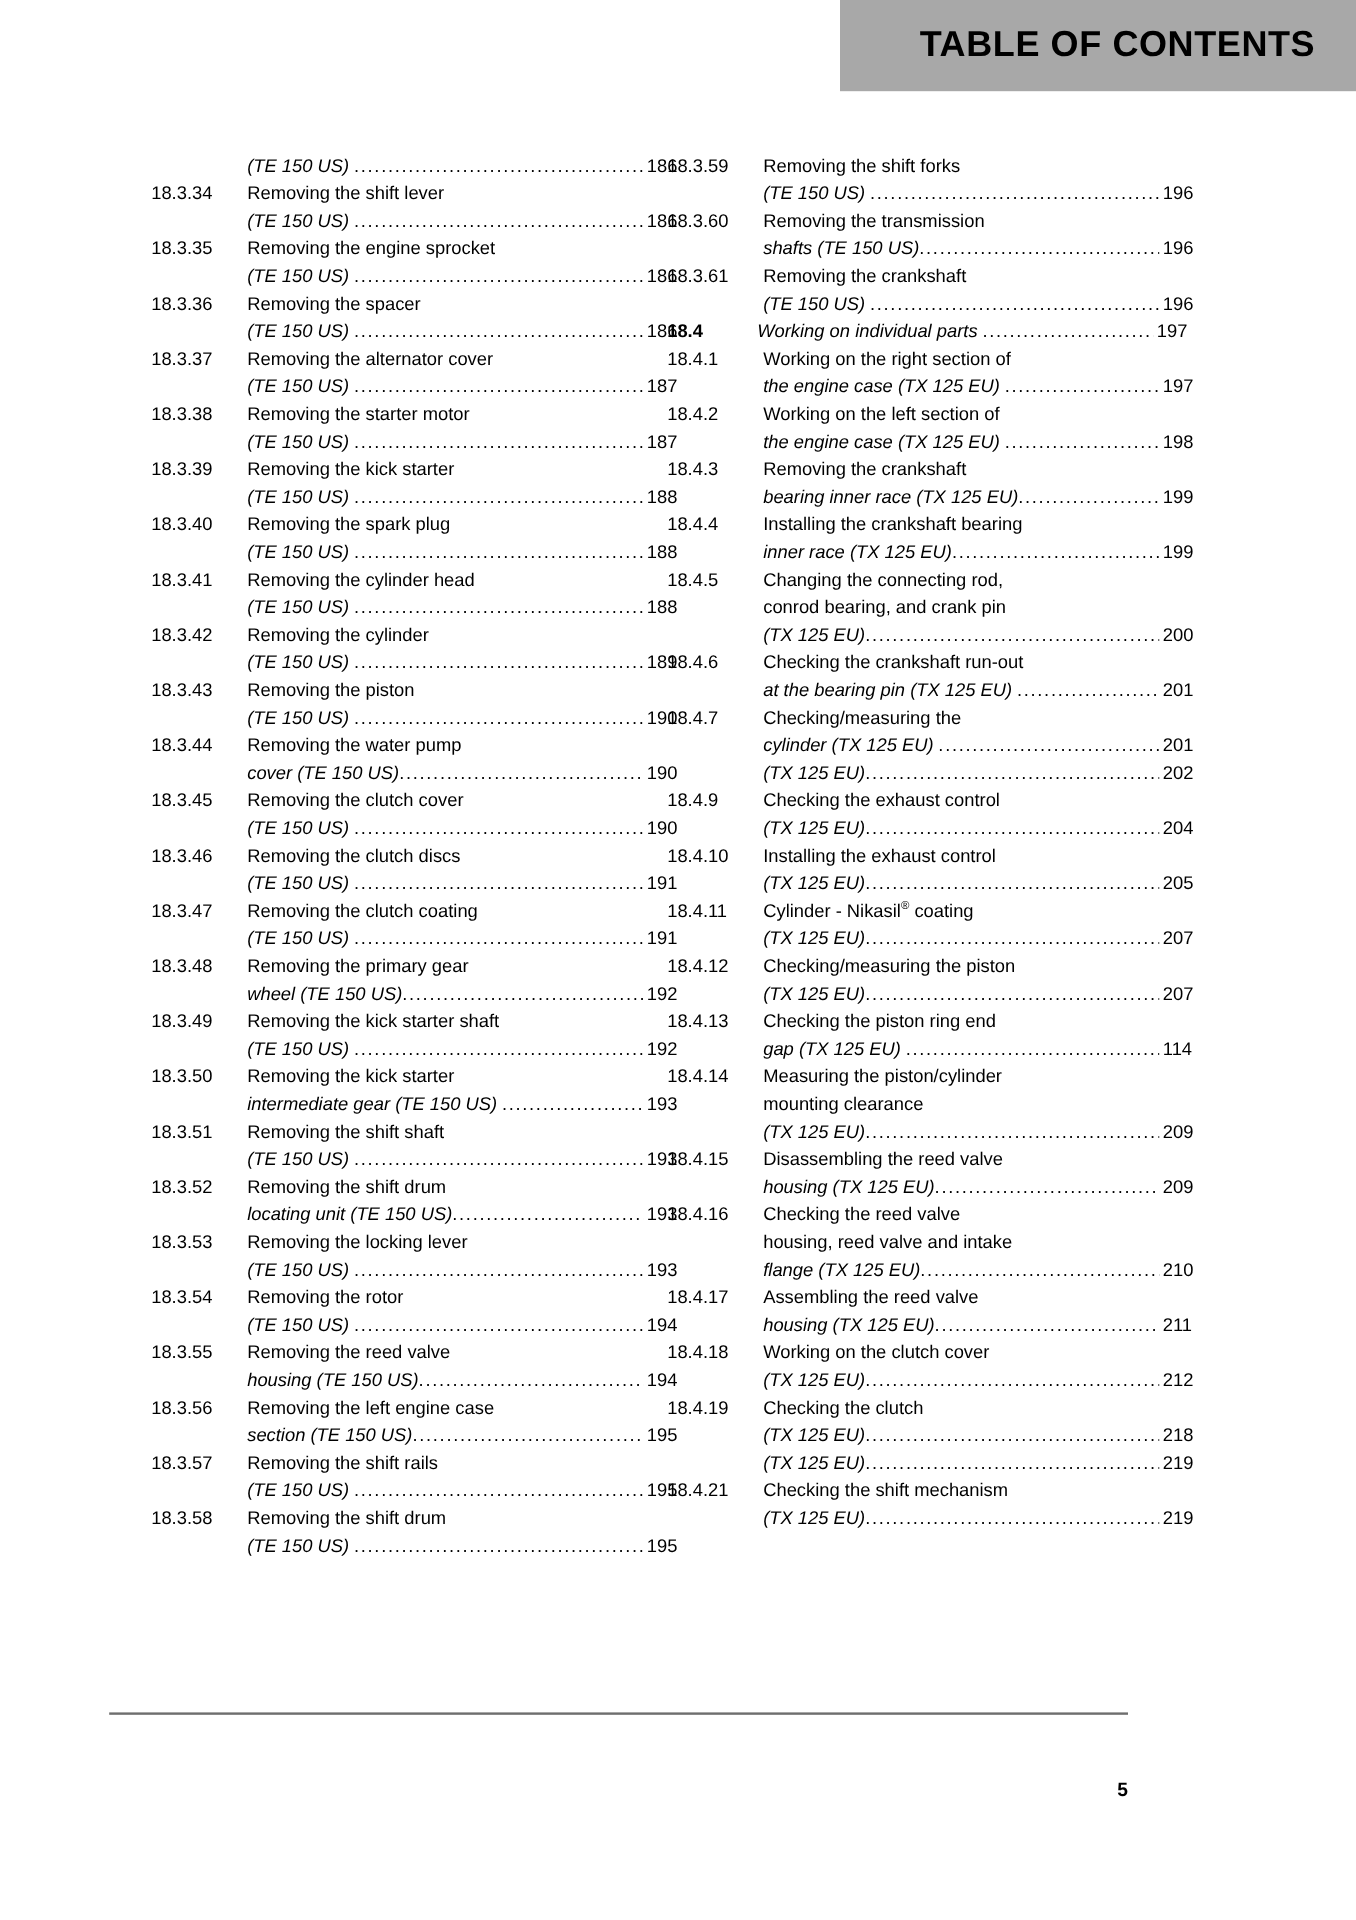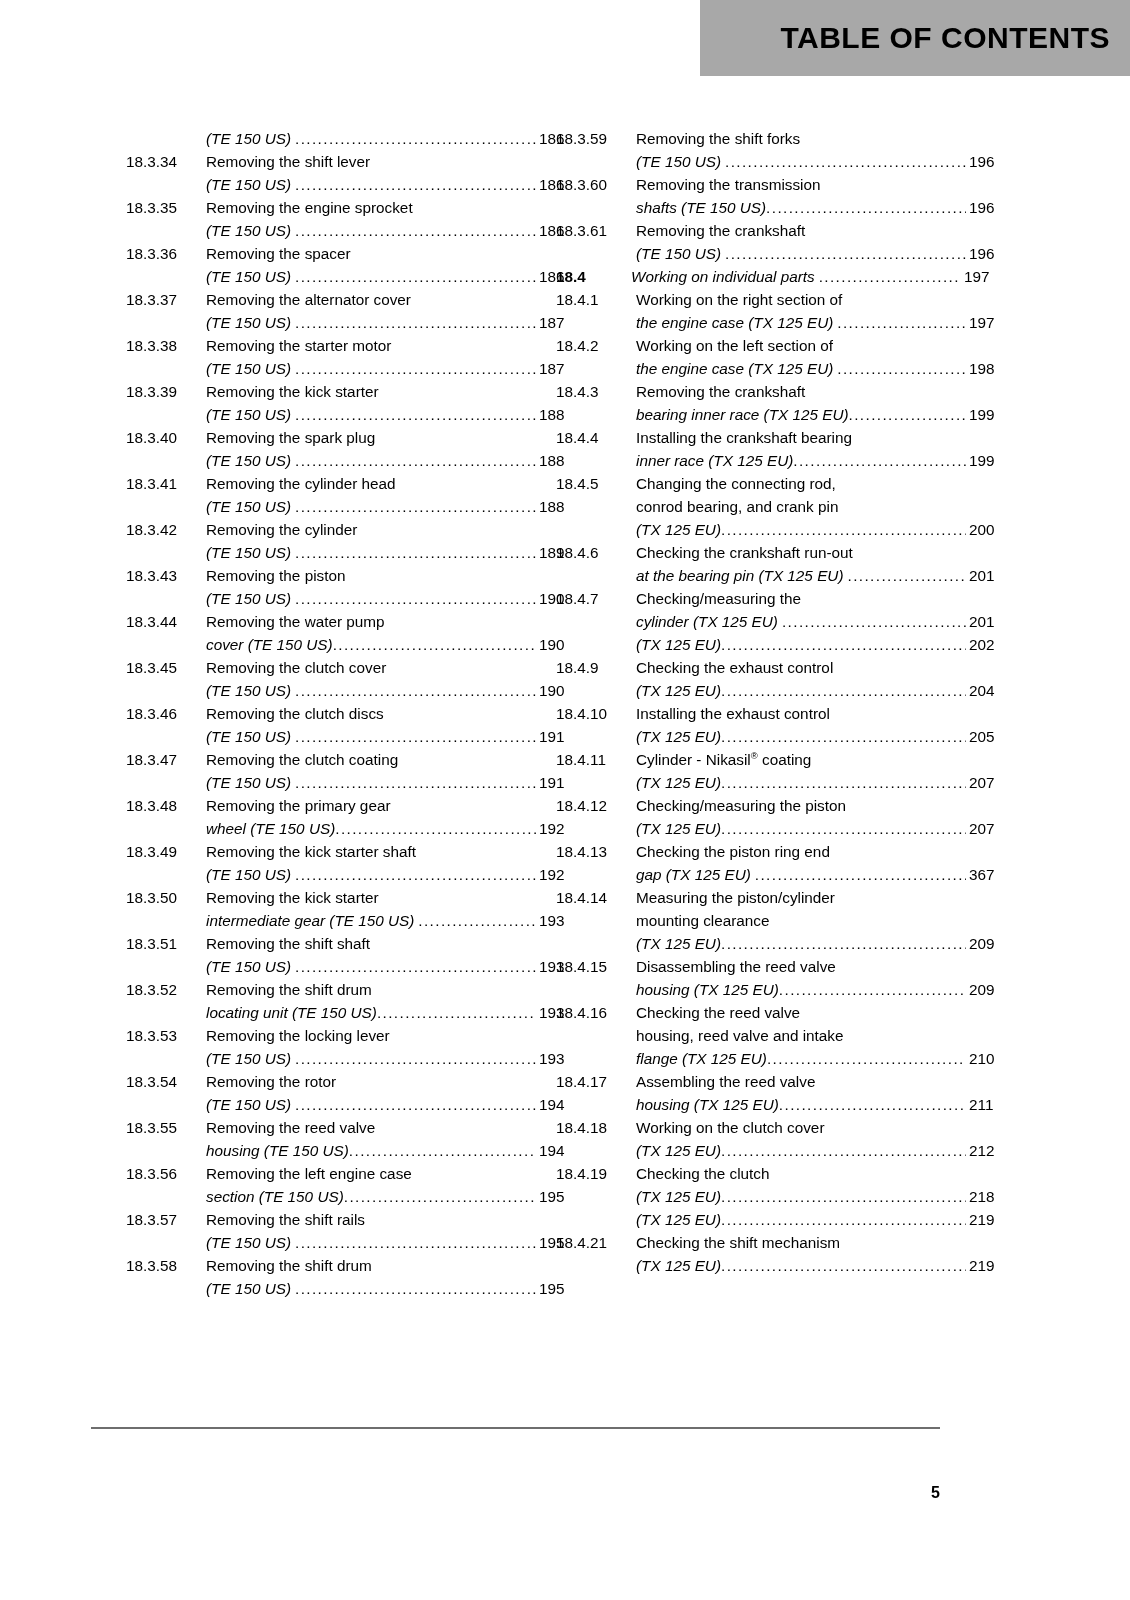--- a/index.html
+++ b/index.html
@@ -21,21 +21,21 @@
     position: absolute;
     left: 700px;
     top: 0;
     width: 430px;
     height: 76px;
     background: #a8a8a8;
     display: flex;
     align-items: center;
     justify-content: flex-end;
     box-sizing: border-box;
-    padding-right: 20px;
+    padding-right: 34px;
   }
   #header-title {
     font-size: 30px;
     font-weight: bold;
     letter-spacing: 0.5px;
     color: #000;
     white-space: nowrap;
   }
 
   
@@ -727,21 +727,21 @@
       <div class="toc-entry">
         <div class="toc-line">
           <span class="num">18.4.13</span>
           <span class="txt">Checking the piston ring end</span>
         </div>
         <div class="toc-line">
           <span class="num blank">18.4.13</span>
           <span class="leader-line">
             <span class="txt">gap (TX 125 EU)</span>
             <span class="dots"></span>
-            <span class="pg">367</span>
+            <span class="pg">114</span>
           </span>
         </div>
       </div>
       <div class="toc-entry">
         <div class="toc-line">
           <span class="num">18.4.14</span>
           <span class="txt">Measuring the piston/cylinder</span>
         </div>
         <div class="toc-line">
           <span class="num blank">18.4.14</span>

